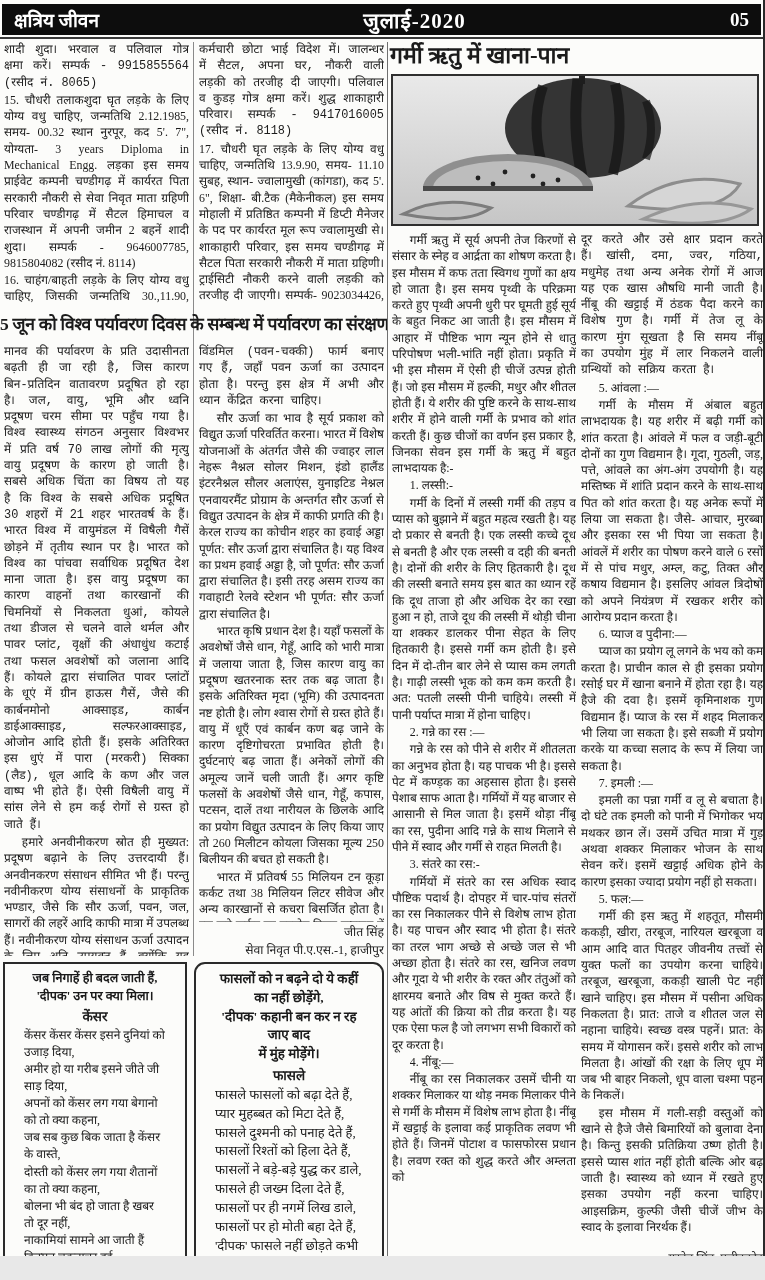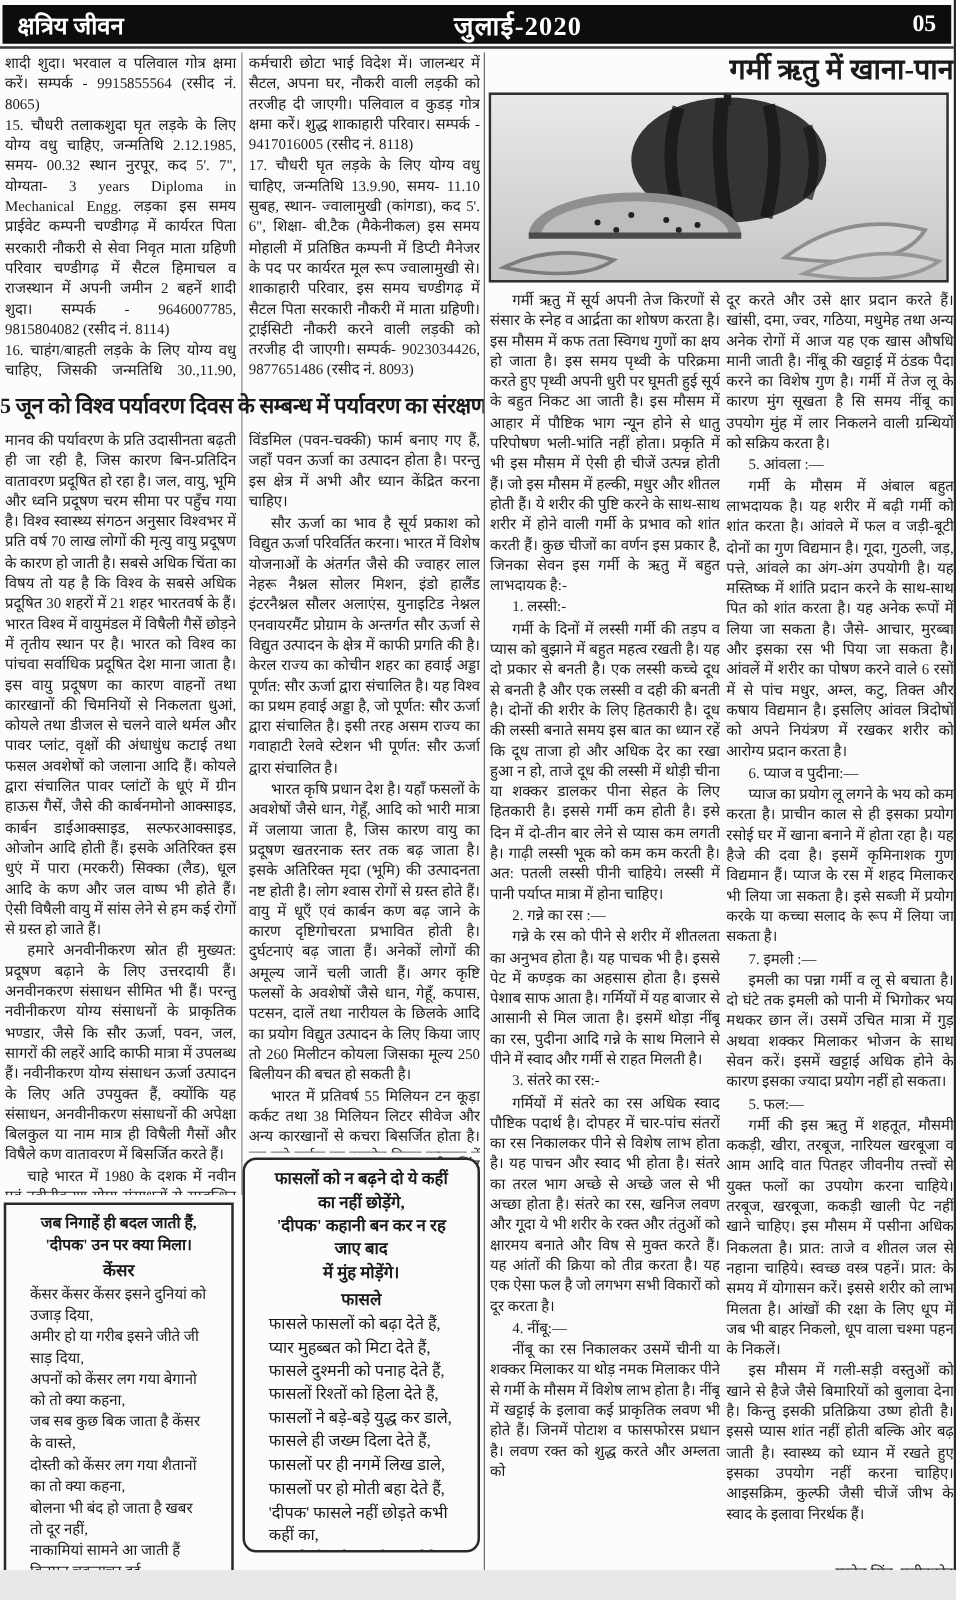--- a/index.html
+++ b/index.html
@@ -10,29 +10,29 @@
   .masthead{position:absolute;left:2px;top:4px;width:759px;height:31px;background:#0d0d0d;color:#fff;
             display:flex;align-items:center;justify-content:space-between;padding:0 12px;box-sizing:border-box;}
   .masthead .title{font-size:19px;font-weight:bold;}
   .masthead .date{font-size:21px;font-weight:bold;letter-spacing:1px;}
   .masthead .pageno{font-size:19px;font-weight:bold;}
   .header-rule{position:absolute;left:0;top:37px;width:765px;height:2px;background:#3a3a3a;}
   
   .col{position:absolute;overflow:hidden;box-sizing:border-box;}
   .col p{margin:0 0 1px 0;font-size:11.9px;line-height:1.37;text-align:justify;}
   .indent p{text-indent:1.5em;}
-  .indent p.cont, .no-first-indent p:first-child{text-indent:0;}
+  .indent p.cont, .no-first-indent p:first-child{text-indent:0;font-family:Liberation Mono, monospace;}
   
   .vrule{position:absolute;width:1px;background:#8a8a8a;}
   
   .env-title{position:absolute;left:0;top:306px;width:387px;height:36px;font-size:17.5px;font-weight:bold;
              text-align:center;white-space:nowrap;overflow:hidden;line-height:36px;letter-spacing:-0.3px;}
   
   .food-title{position:absolute;left:390px;top:40px;width:373px;height:32px;font-size:23px;font-weight:bold;
-              text-align:right;line-height:32px;}
+              text-align:left;line-height:32px;}
   .photo{position:absolute;left:391px;top:74px;width:368px;height:152px;border:2px solid #2f2f2f;
          box-sizing:border-box;background:#ddd;}
   .sig{text-align:right;font-size:12.2px;line-height:1.45;margin-top:2px;}
   .sig div{margin:0;}
   
   .poem-box{position:absolute;border:2px solid #2a2a2a;box-sizing:border-box;padding:6px 19px;overflow:hidden;background:#fcfcfa;}
   .poem-box .hdr{font-weight:bold;text-align:center;font-size:12.6px;line-height:1.4;}
   .poem-box .hdr p{margin:0;font-size:12.6px;line-height:1.4;text-align:center;}
   .poem-box .ptitle{font-weight:bold;text-align:center;font-size:13.5px;margin:2px 0;}
   .poem-box .lines p{margin:0;font-size:12px;line-height:1.42;text-align:left;text-indent:0;}
@@ -93,21 +93,21 @@
         <p>अपनों को केंसर लग गया बेगानो को तो क्या कहना,</p>
         <p>जब सब कुछ बिक जाता है केंसर के वास्ते,</p>
         <p>दोस्ती को केंसर लग गया शैतानों का तो क्या कहना,</p>
         <p>बोलना भी बंद हो जाता है खबर तो दूर नहीं,</p>
         <p>नाकामियां सामने आ जाती हैं किस्मत चकनाचूर हुई,</p>
         <p>अपना पराया हो जाता है भूल जाता है एहसान,</p>
       </div>
 
   </div>
 
-  <div class="poem-box b2" style="left:194px;top:926px;width:190px;height:316px;border-radius:11px;">
+  <div class="poem-box b2" style="left:194px;top:962px;width:190px;height:316px;border-radius:11px;">
     <div class="hdr">
         <p>फासलों को न बढ़ने दो ये कहीं का नहीं छोड़ेंगे,</p>
         <p>'दीपक' कहानी बन कर न रह जाए बाद</p>
         <p>में मुंह मोड़ेंगे।</p>
       </div>
     <div class="ptitle">फासले</div>
     <div class="lines">
         <p>फासले फासलों को बढ़ा देते हैं,</p>
         <p>प्यार मुहब्बत को मिटा देते हैं,</p>
         <p>फासले दुश्मनी को पनाह देते हैं,</p>

